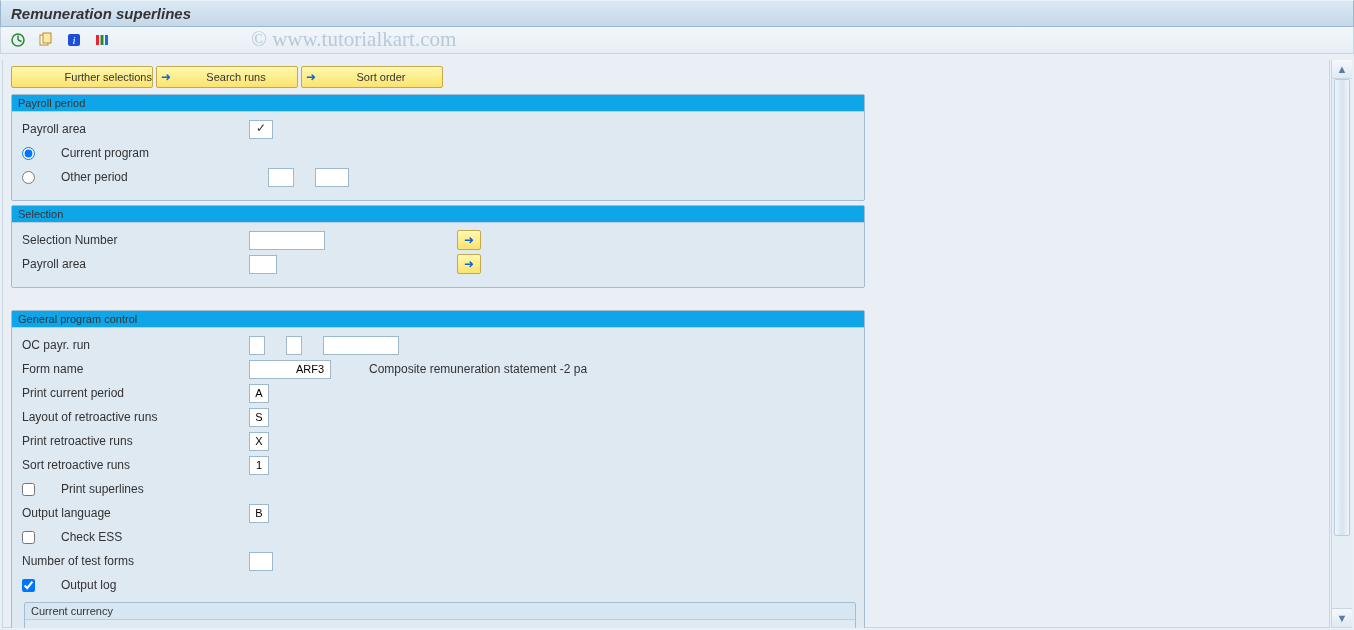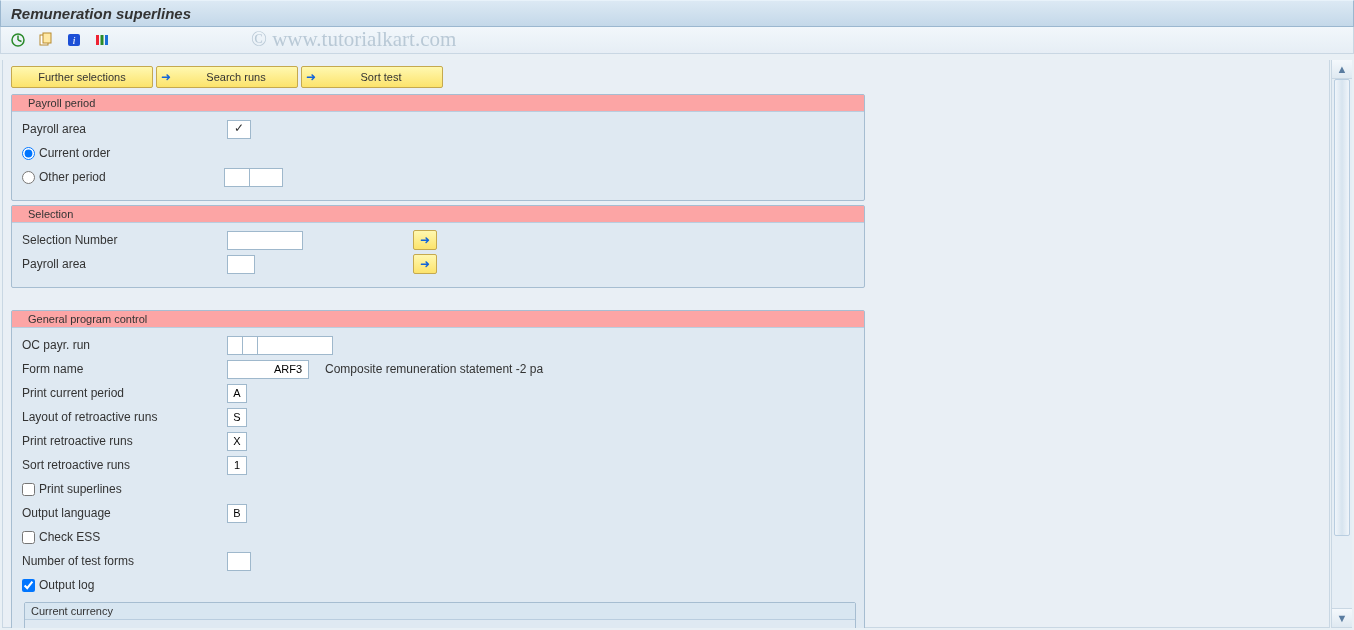--- a/index.html
+++ b/index.html
@@ -11,26 +11,26 @@
   .watermark{position:absolute;left:250px;top:0;color:#b9c9d6;font-size:21px;font-family:'Times New Roman',serif;}
   .scroll-area{position:absolute;top:60px;left:2px;right:2px;bottom:2px;overflow:hidden;}
   .content{position:absolute;inset:0;right:22px;bottom:0;background:#e9eff5;border:1px solid #c9d7e3;border-top:none;}
   .vscroll{position:absolute;top:0;right:0;bottom:0;width:20px;background:#e6eef5;border:1px solid #c9d7e3;border-top:none;border-right:none;display:flex;flex-direction:column;}
   .vscroll .arrow{height:18px;display:flex;align-items:center;justify-content:center;color:#5a7ca0;font-size:11px;cursor:pointer;background:linear-gradient(#f4f8fc,#dfe9f1);border-bottom:1px solid #c9d7e3;}
   .vscroll .arrow.bot{border-bottom:none;border-top:1px solid #c9d7e3;}
   .vscroll .track{flex:1;position:relative;}
   .vscroll .thumb{position:absolute;left:2px;right:2px;top:0;height:455px;background:linear-gradient(90deg,#f0f5fa,#d7e4ef,#f0f5fa);border:1px solid #b8cde0;border-radius:2px;}
   .action-row{display:flex;gap:3px;padding:6px 8px;}
   .act-btn{background:linear-gradient(#fff8b0,#fce36c);border:1px solid #c5a94f;border-radius:2px;height:20px;display:flex;align-items:center;justify-content:center;font-size:11px;color:#333;cursor:pointer;}
-  .act-btn.wide{width:140px;}
+  .act-btn.wide{width:140px;justify-content:flex-end;}
   .act-btn .ico{width:18px;display:flex;align-items:center;justify-content:center;color:#1364d9;font-size:12px;}
   .group{margin:0 8px 4px 8px;border:1px solid #a6bdd1;border-radius:2px;background:#dfe9f2;padding:0 0 8px 0;}
-  .group>.legend{font-size:11px;color:#333;background:#fca5a5;border-bottom:1px solid #b9cddf;padding:2px 16px;}
+  .group>.legend{font-size:11px;color:#333;background:#0ea5e9;border-bottom:1px solid #b9cddf;padding:2px 6px;}
   .group .body{padding:4px 8px;}
-  .row{display:flex;align-items:center;min-height:22px;margin-top:2px;}
+  .row{display:flex;align-items:center;min-height:22px;margin-top:2px;gap:22px;}
   .label{width:205px;padding-left:2px;}
   .inp{height:17px;border:1px solid #9fb8cc;background:#fff;padding:0 2px;font-size:11px;font-family:Arial;}
   .inp.vtiny{width:14px;text-align:center;}
   .inp.tiny{width:32px;padding-left:46px;}
   .inp.sm{width:70px;}
   .radio,.cb{margin:0 4px 0 2px;}
   .flat-btn{width:22px;height:18px;background:linear-gradient(#fff8b0,#fce36c);border:1px solid #c5a94f;border-radius:2px;display:flex;align-items:center;justify-content:center;color:#1364d9;cursor:pointer;margin-left:110px;}
   .subgroup{margin:6px 0 0 4px;border:1px solid #a6bdd1;border-radius:2px;background:#dfe9f2;}
   .subgroup>.legend{font-size:11px;color:#333;background:#d8e6f1;border-bottom:1px solid #b9cddf;padding:2px 6px;}
   .subgroup .body{padding:4px 8px;}
@@ -84,34 +84,34 @@
         <div class="action-row">
           <div class="act-btn wide">
             <span>Further selections</span>
           </div>
           <div class="act-btn wide" style="justify-content:flex-start;">
             <span class="ico">➜</span>
             <span style="flex:1;text-align:center;">Search runs</span>
           </div>
           <div class="act-btn wide" style="justify-content:flex-start;">
             <span class="ico">➜</span>
-            <span style="flex:1;text-align:center;">Sort test</span>
+            <span style="flex:1;text-align:center;">Sort order</span>
           </div>
         </div>
 
         <div class="group">
           <div class="legend">Payroll period</div>
           <div class="body">
             <div class="row">
               <div class="label">Payroll area</div>
               <span class="checkmark">✓</span>
             </div>
             <div class="row">
               <input type="radio" class="radio" name="pp" checked="" style="">
-              <span>Current order</span>
+              <span>Current program</span>
             </div>
             <div class="row">
               <input type="radio" class="radio" name="pp" style="">
               <span style="width:185px;">Other period</span>
               <input class="inp" style="width: 20px;" value="">
               <input class="inp" style="width: 28px; margin-left: -1px;" value="">
             </div>
           </div>
         </div>
 

